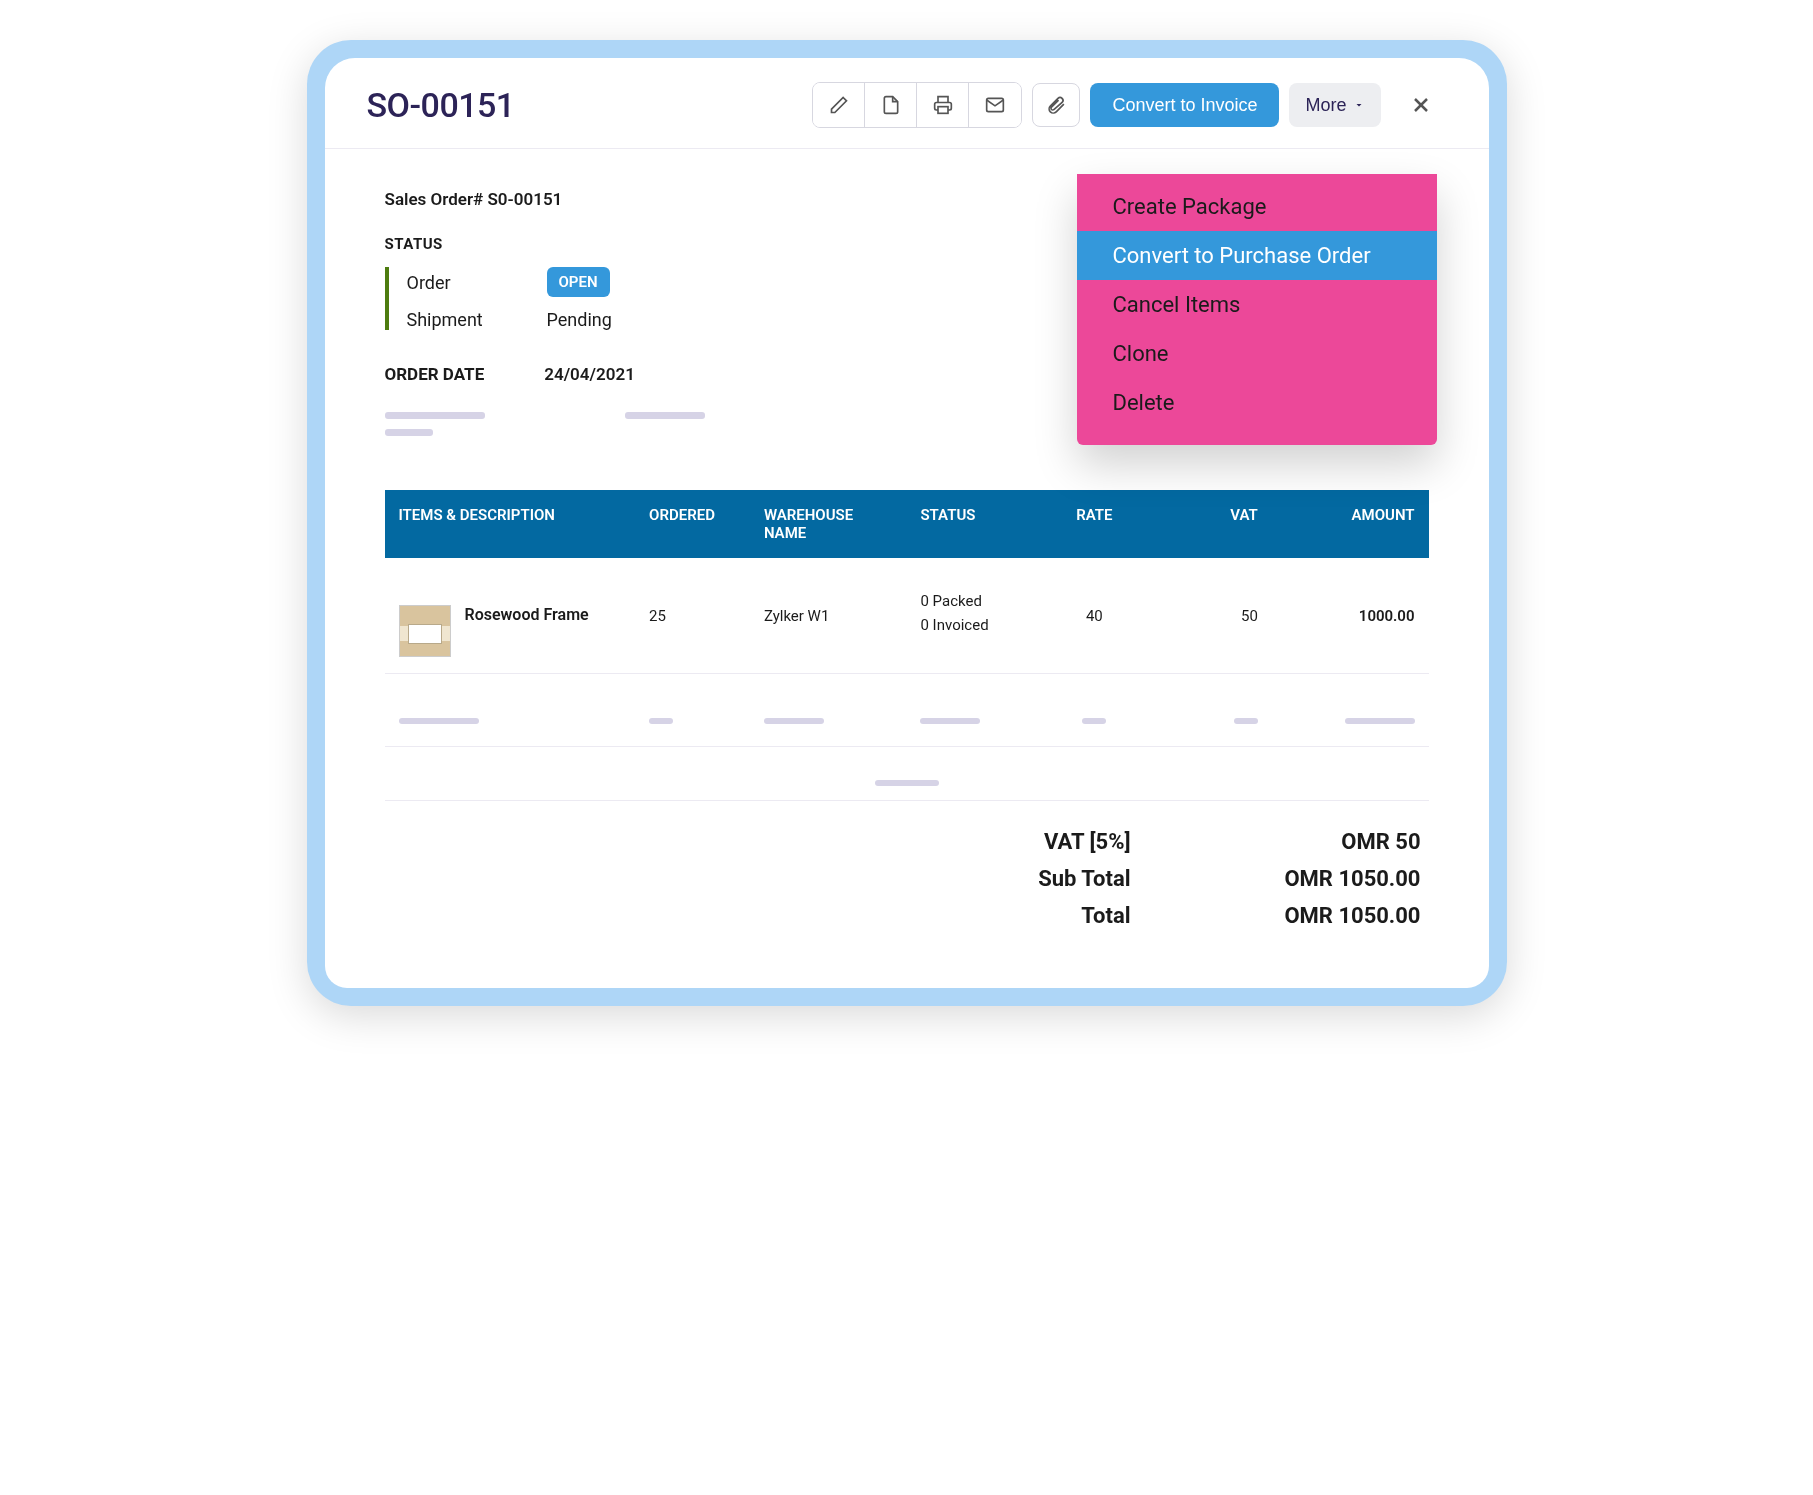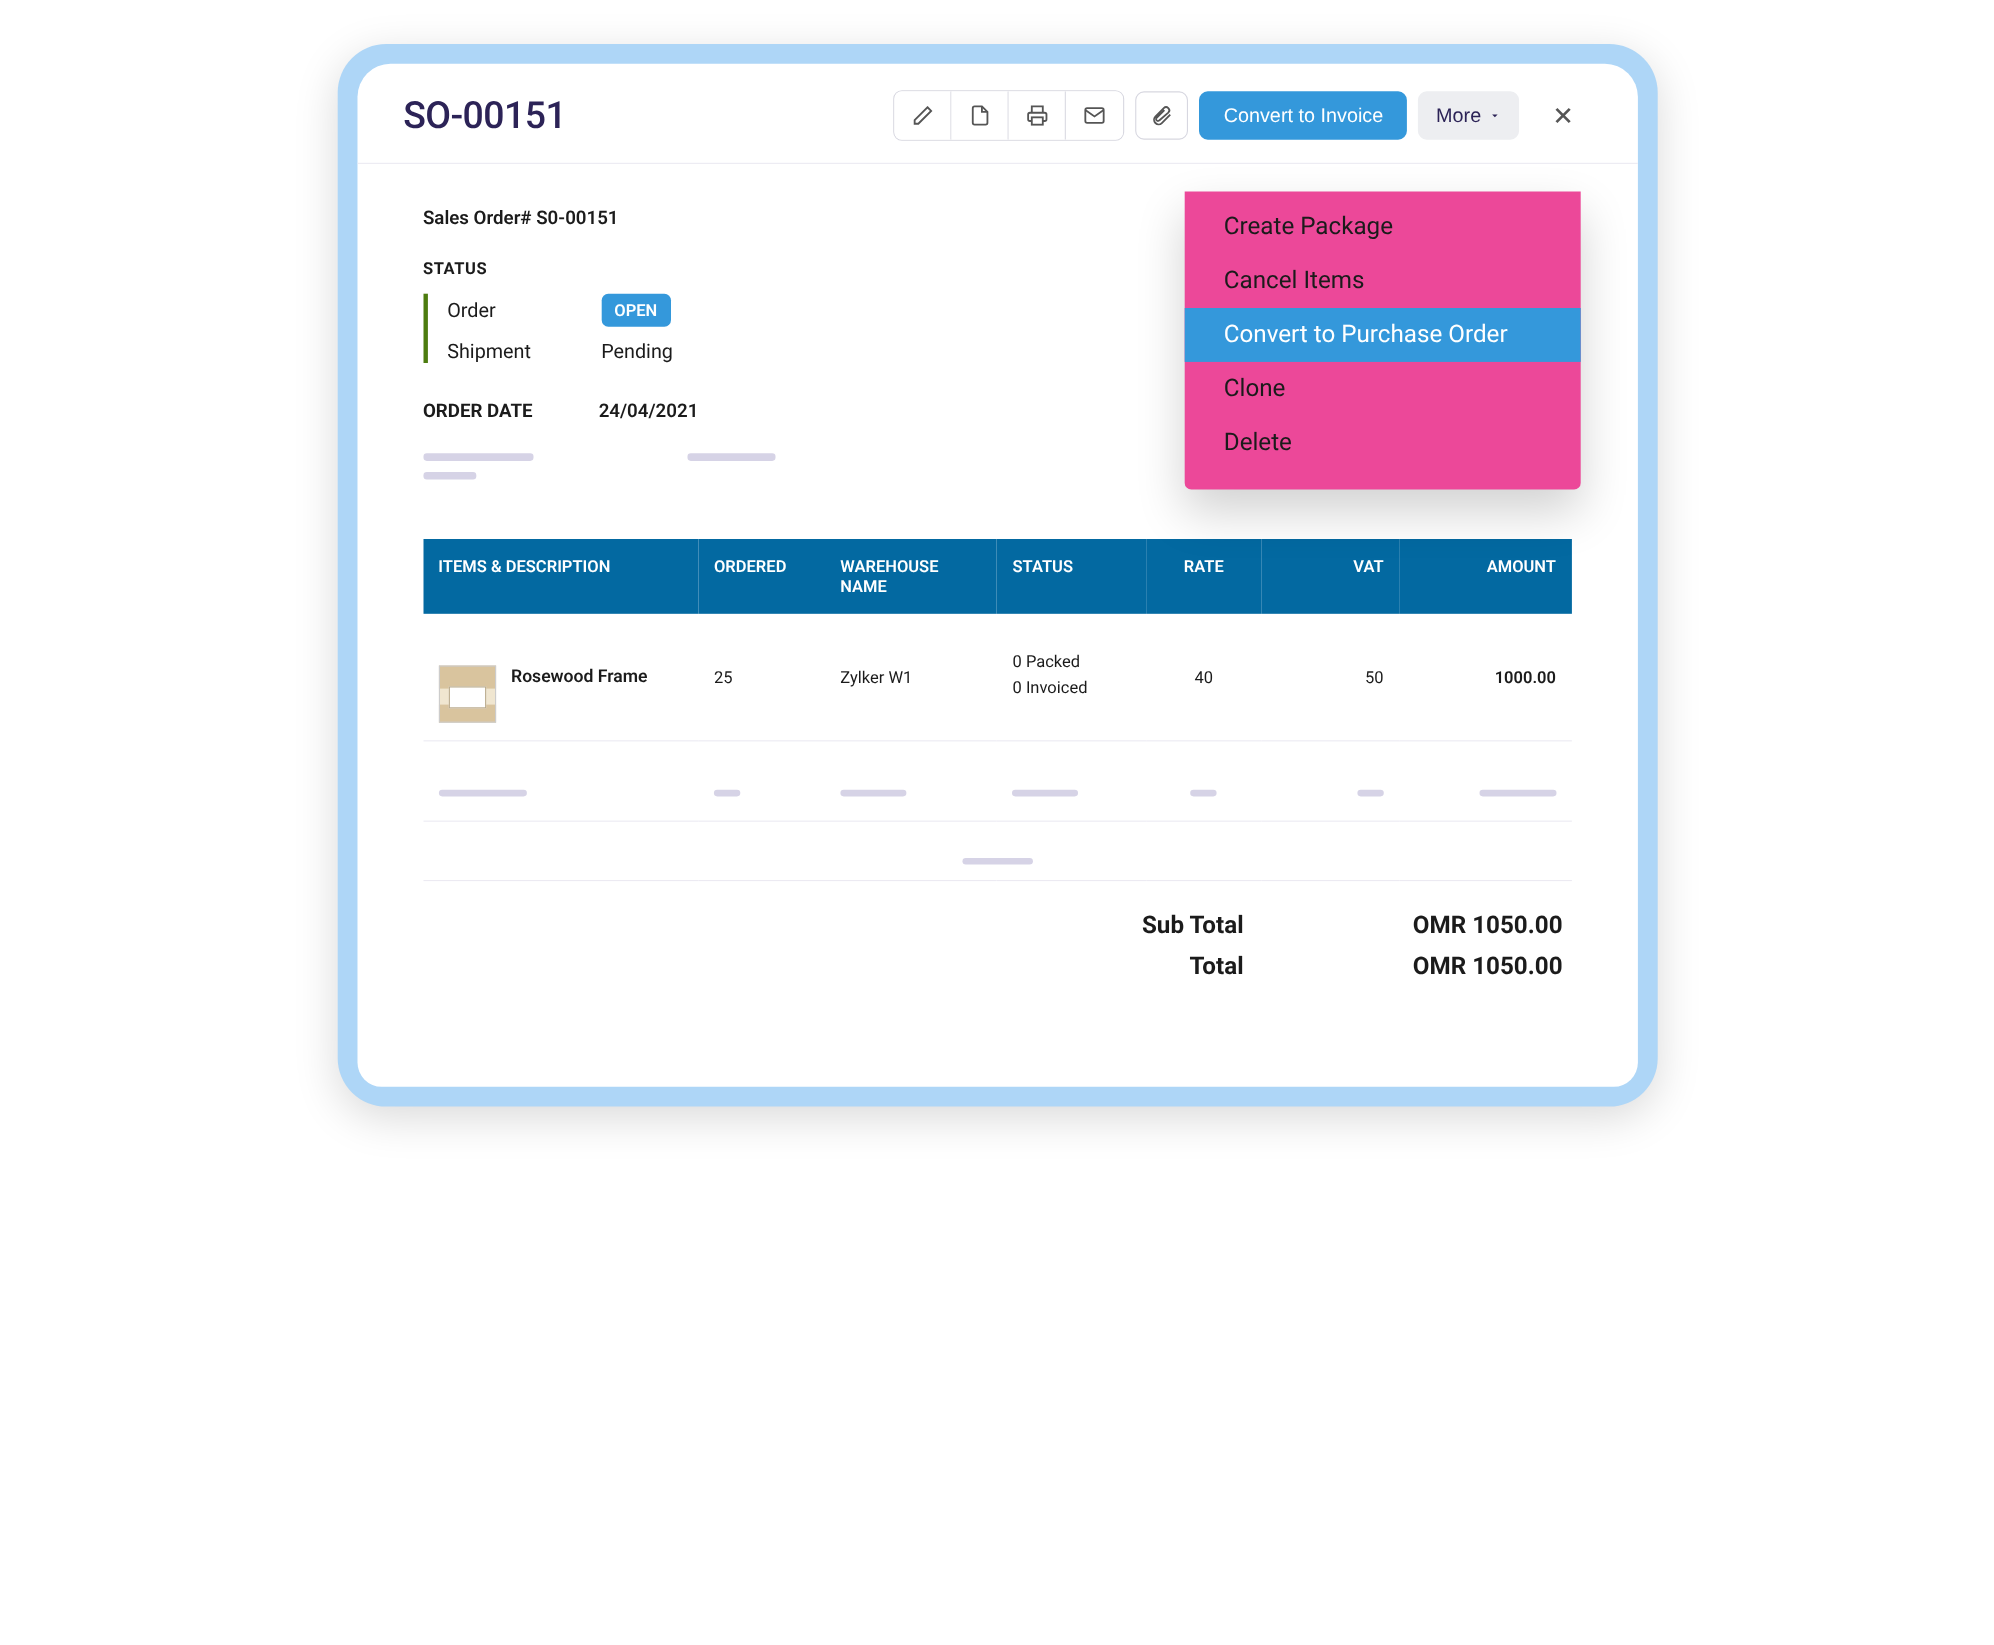--- a/index.html
+++ b/index.html
@@ -318,22 +318,22 @@
           <svg width="24" height="24" viewBox="0 0 24 24" fill="none" stroke="currentColor" stroke-width="2.5">
               <line x1="18" y1="6" x2="6" y2="18"></line>
               <line x1="6" y1="6" x2="18" y2="18"></line>
             </svg>
         </div>
       </div>
     </div>
 
     <div class="dropdown">
       <div class="dropdown-item">Create Package</div>
+      <div class="dropdown-item active">Convert to Purchase Order</div>
       <div class="dropdown-item">Cancel Items</div>
-      <div class="dropdown-item active">Convert to Purchase Order</div>
       <div class="dropdown-item">Clone</div>
       <div class="dropdown-item">Delete</div>
     </div>
 
     <div class="body">
       <div class="doc-sub">Sales Order# S0-00151</div>
 
       <div class="status-label">STATUS</div>
       <div class="status-block">
         <div class="status-row">
@@ -403,20 +403,24 @@
             <td class="td right"><span class="ph2" style="width:70px;"></span></td>
           </tr>
           <tr class="center-ph-row">
             <td colspan="7"><span class="ph2" style="width:64px;"></span></td>
           </tr>
         </tbody>
       </table>
 
       <div class="totals">
         <div class="total-row">
+          <span class="tk">VAT [5%]</span>
+          <span class="tv">OMR 50</span>
+        </div>
+        <div class="total-row">
           <span class="tk">Sub Total</span>
           <span class="tv">OMR 1050.00</span>
         </div>
         <div class="total-row">
           <span class="tk">Total</span>
           <span class="tv">OMR 1050.00</span>
         </div>
       </div>
 
     </div>

